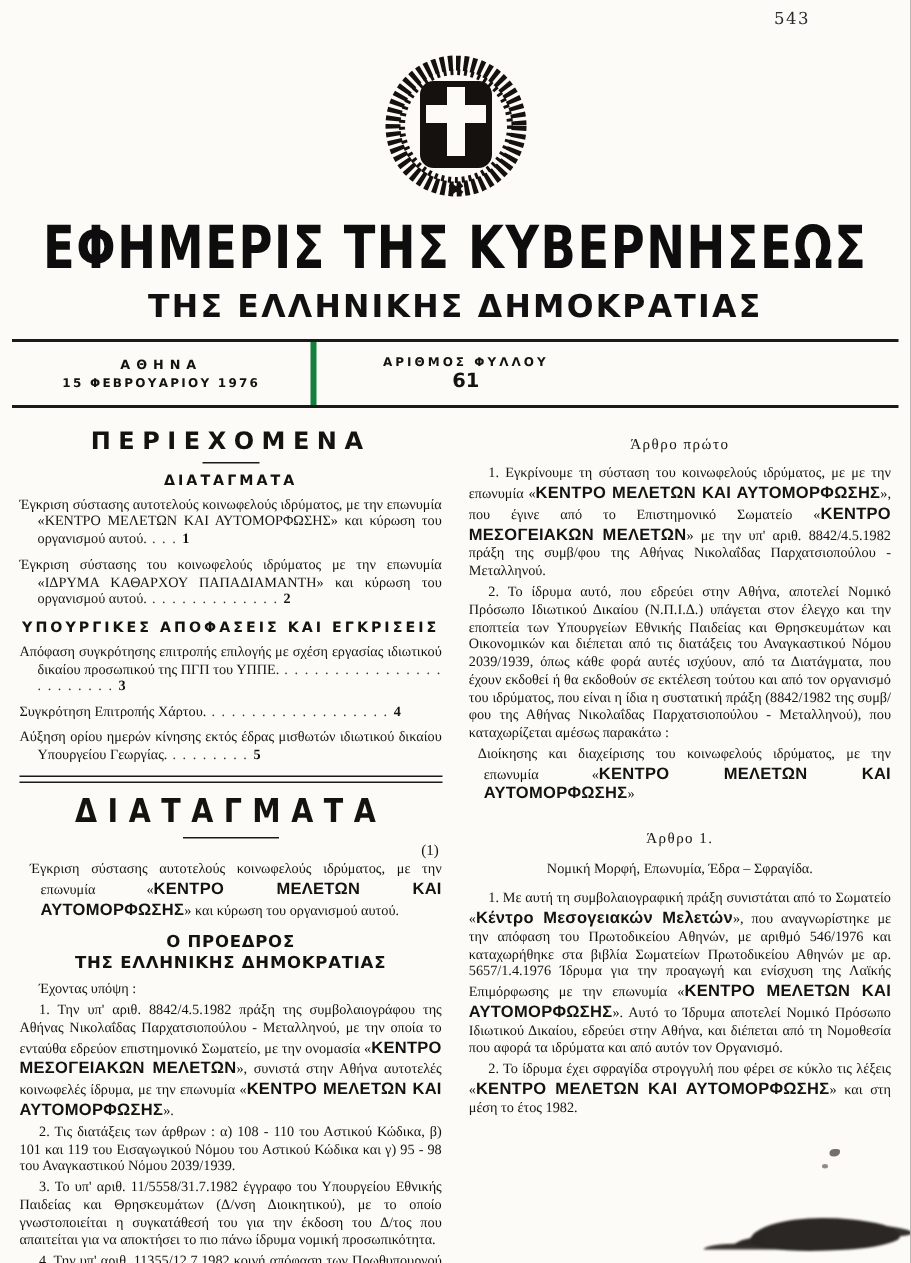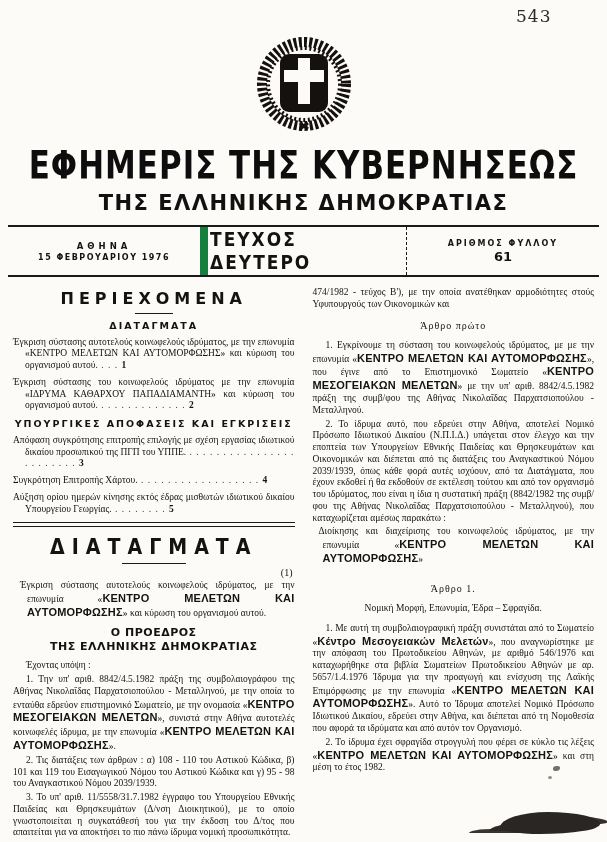--- a/index.html
+++ b/index.html
@@ -7,21 +7,21 @@
     position:relative;
     width:607px;height:842px;
     margin:0 auto;
     background:#fcfbf8;
     color:#151310;
     font-family:"Liberation Serif","DejaVu Serif",serif;
     overflow:hidden;
   }
   .page-number{
     position:absolute;top:6px;left:516px;
-    font-size:17px;letter-spacing:1px;color:#2a2a2a;
+    font-size:11px;letter-spacing:1px;color:#2a2a2a;
     font-family:"DejaVu Serif",serif;
   }
   
   .emblem-wrap{display:flex;justify-content:center;padding-top:32px;}
   .masthead-title{
     text-align:center;white-space:nowrap;
     font-family:"DejaVu Sans","Liberation Sans",sans-serif;
     font-weight:bold;font-size:30px;letter-spacing:1px;
     transform:scale(1.03,1.32);transform-origin:center top;
     margin-top:2px;color:#0d0d0d;
@@ -34,21 +34,21 @@
   }
   
   .issue-bar{
     display:flex;align-items:stretch;
     margin:10px 8px 0 8px;
     border-top:2px solid #1a1a1a;
     border-bottom:2.5px solid #1a1a1a;
     min-height:42px;
   }
   .issue-cell{display:flex;flex-direction:column;justify-content:center;align-items:center;padding:4px 2px;}
-  .cell-left{width:33%;border-right:8px solid #15803d;}
+  .cell-left{width:33%;border-right:4px solid #15803d;}
   .cell-center{width:34%;border-right:1.5px dashed #1a1a1a;}
   .cell-right{width:33%;}
   .city-label{font-family:"DejaVu Sans",sans-serif;font-weight:bold;font-size:8.5px;letter-spacing:4px;}
   .issue-date{font-family:"DejaVu Sans",sans-serif;font-weight:bold;font-size:8px;letter-spacing:1.5px;margin-top:2px;}
   .volume-title{font-family:"DejaVu Sans",sans-serif;font-weight:bold;font-size:17px;letter-spacing:2px;transform:scaleY(1.15);}
   .issue-number-label{font-family:"DejaVu Sans",sans-serif;font-weight:bold;font-size:8px;letter-spacing:2px;}
   .issue-number{font-family:"DejaVu Sans",sans-serif;font-weight:bold;font-size:13px;margin-top:1px;}
   
   .columns{display:flex;gap:18px;padding:10px 13px 0 13px;}
   .col{width:50%;font-size:9.5px;line-height:1.24;text-align:justify;}
@@ -124,23 +124,20 @@
   </div>
 
   <div class="masthead-title">ΕΦΗΜΕΡΙΣ ΤΗΣ ΚΥΒΕΡΝΗΣΕΩΣ</div>
   <div class="masthead-subtitle">ΤΗΣ ΕΛΛΗΝΙΚΗΣ ΔΗΜΟΚΡΑΤΙΑΣ</div>
 
   <div class="issue-bar">
     <div class="issue-cell cell-left">
       <span class="city-label">ΑΘΗΝΑ</span>
       <span class="issue-date">15 ΦΕΒΡΟΥΑΡΙΟΥ 1976</span>
     </div>
-    <div class="issue-cell cell-center">
-      <span class="volume-title">ΤΕΥΧΟΣ ΔΕΥΤΕΡΟ</span>
-    </div>
     <div class="issue-cell cell-right">
       <span class="issue-number-label">ΑΡΙΘΜΟΣ ΦΥΛΛΟΥ</span>
       <span class="issue-number">61</span>
     </div>
   </div>
 
   <div class="columns">
 
     <div class="col">
 
@@ -186,21 +183,20 @@
 
       <p class="para autobold">1. Την υπ' αριθ. 8842/4.5.1982 πράξη της συμβολαιογράφου της Αθήνας Νικολαΐδας Παρχατσιοπούλου - Μεταλληνού, με την οποία το ενταύθα εδρεύον επιστημονικό Σωματείο, με την ονομασία «<b>ΚΕΝΤΡΟ ΜΕΣΟΓΕΙΑΚΩΝ ΜΕΛΕΤΩΝ</b>», συνιστά στην Αθήνα αυτοτελές κοινωφελές ίδρυμα, με την επωνυμία «<b>ΚΕΝΤΡΟ ΜΕΛΕΤΩΝ ΚΑΙ ΑΥΤΟΜΟΡΦΩΣΗΣ</b>».</p>
       <p class="para">2. Τις διατάξεις των άρθρων : α) 108 - 110 του Αστικού Κώδικα, β) 101 και 119 του Εισαγωγικού Νόμου του Αστικού Κώδικα και γ) 95 - 98 του Αναγκαστικού Νόμου 2039/1939.</p>
       <p class="para">3. Το υπ' αριθ. 11/5558/31.7.1982 έγγραφο του Υπουργείου Εθνικής Παιδείας και Θρησκευμάτων (Δ/νση Διοικητικού), με το οποίο γνωστοποιείται η συγκατάθεσή του για την έκδοση του Δ/τος που απαιτείται για να αποκτήσει το πιο πάνω ίδρυμα νομική προσωπικότητα.</p>
       <p class="para">4. Την υπ' αριθ. 11355/12.7.1982 κοινή απόφαση των Πρωθυπουργού και Υπουργού των Οικονομικών (Φ.Ε.Κ.</p>
 
     </div>
 
     <div class="col">
 
-      <p class="para-flush">474/1982 - τεύχος Β'), με την οποία ανατέθηκαν αρμοδιότητες στούς Υφυπουργούς των Οικονομικών και</p>
 
 
       <div class="article-heading">Άρθρο πρώτο</div>
 
       <p class="para autobold">1. Εγκρίνουμε τη σύσταση του κοινωφελούς ιδρύματος, με με την επωνυμία «<b>ΚΕΝΤΡΟ ΜΕΛΕΤΩΝ ΚΑΙ ΑΥΤΟΜΟΡΦΩΣΗΣ</b>», που έγινε από το Επιστημονικό Σωματείο «<b>ΚΕΝΤΡΟ ΜΕΣΟΓΕΙΑΚΩΝ ΜΕΛΕΤΩΝ</b>» με την υπ' αριθ. 8842/4.5.1982 πράξη της συμβ/φου της Αθήνας Νικολαΐδας Παρχατσιοπούλου - Μεταλληνού.</p>
       <p class="para">2. Το ίδρυμα αυτό, που εδρεύει στην Αθήνα, αποτελεί Νομικό Πρόσωπο Ιδιωτικού Δικαίου (Ν.Π.Ι.Δ.) υπάγεται στον έλεγχο και την εποπτεία των Υπουργείων Εθνικής Παιδείας και Θρησκευμάτων και Οικονομικών και διέπεται από τις διατάξεις του Αναγκαστικού Νόμου 2039/1939, όπως κάθε φορά αυτές ισχύουν, από τα Διατάγματα, που έχουν εκδοθεί ή θα εκδοθούν σε εκτέλεση τούτου και από τον οργανισμό του ιδρύματος, που είναι η ίδια η συστατική πράξη (8842/1982 της συμβ/φου της Αθήνας Νικολαΐδας Παρχατσιοπούλου - Μεταλληνού), που καταχωρίζεται αμέσως παρακάτω :</p>
 
 
       <div class="organism-subtitle autobold">Διοίκησης και διαχείρισης του κοινωφελούς ιδρύματος, με την επωνυμία «<b>ΚΕΝΤΡΟ ΜΕΛΕΤΩΝ ΚΑΙ ΑΥΤΟΜΟΡΦΩΣΗΣ</b>»</div>
 

